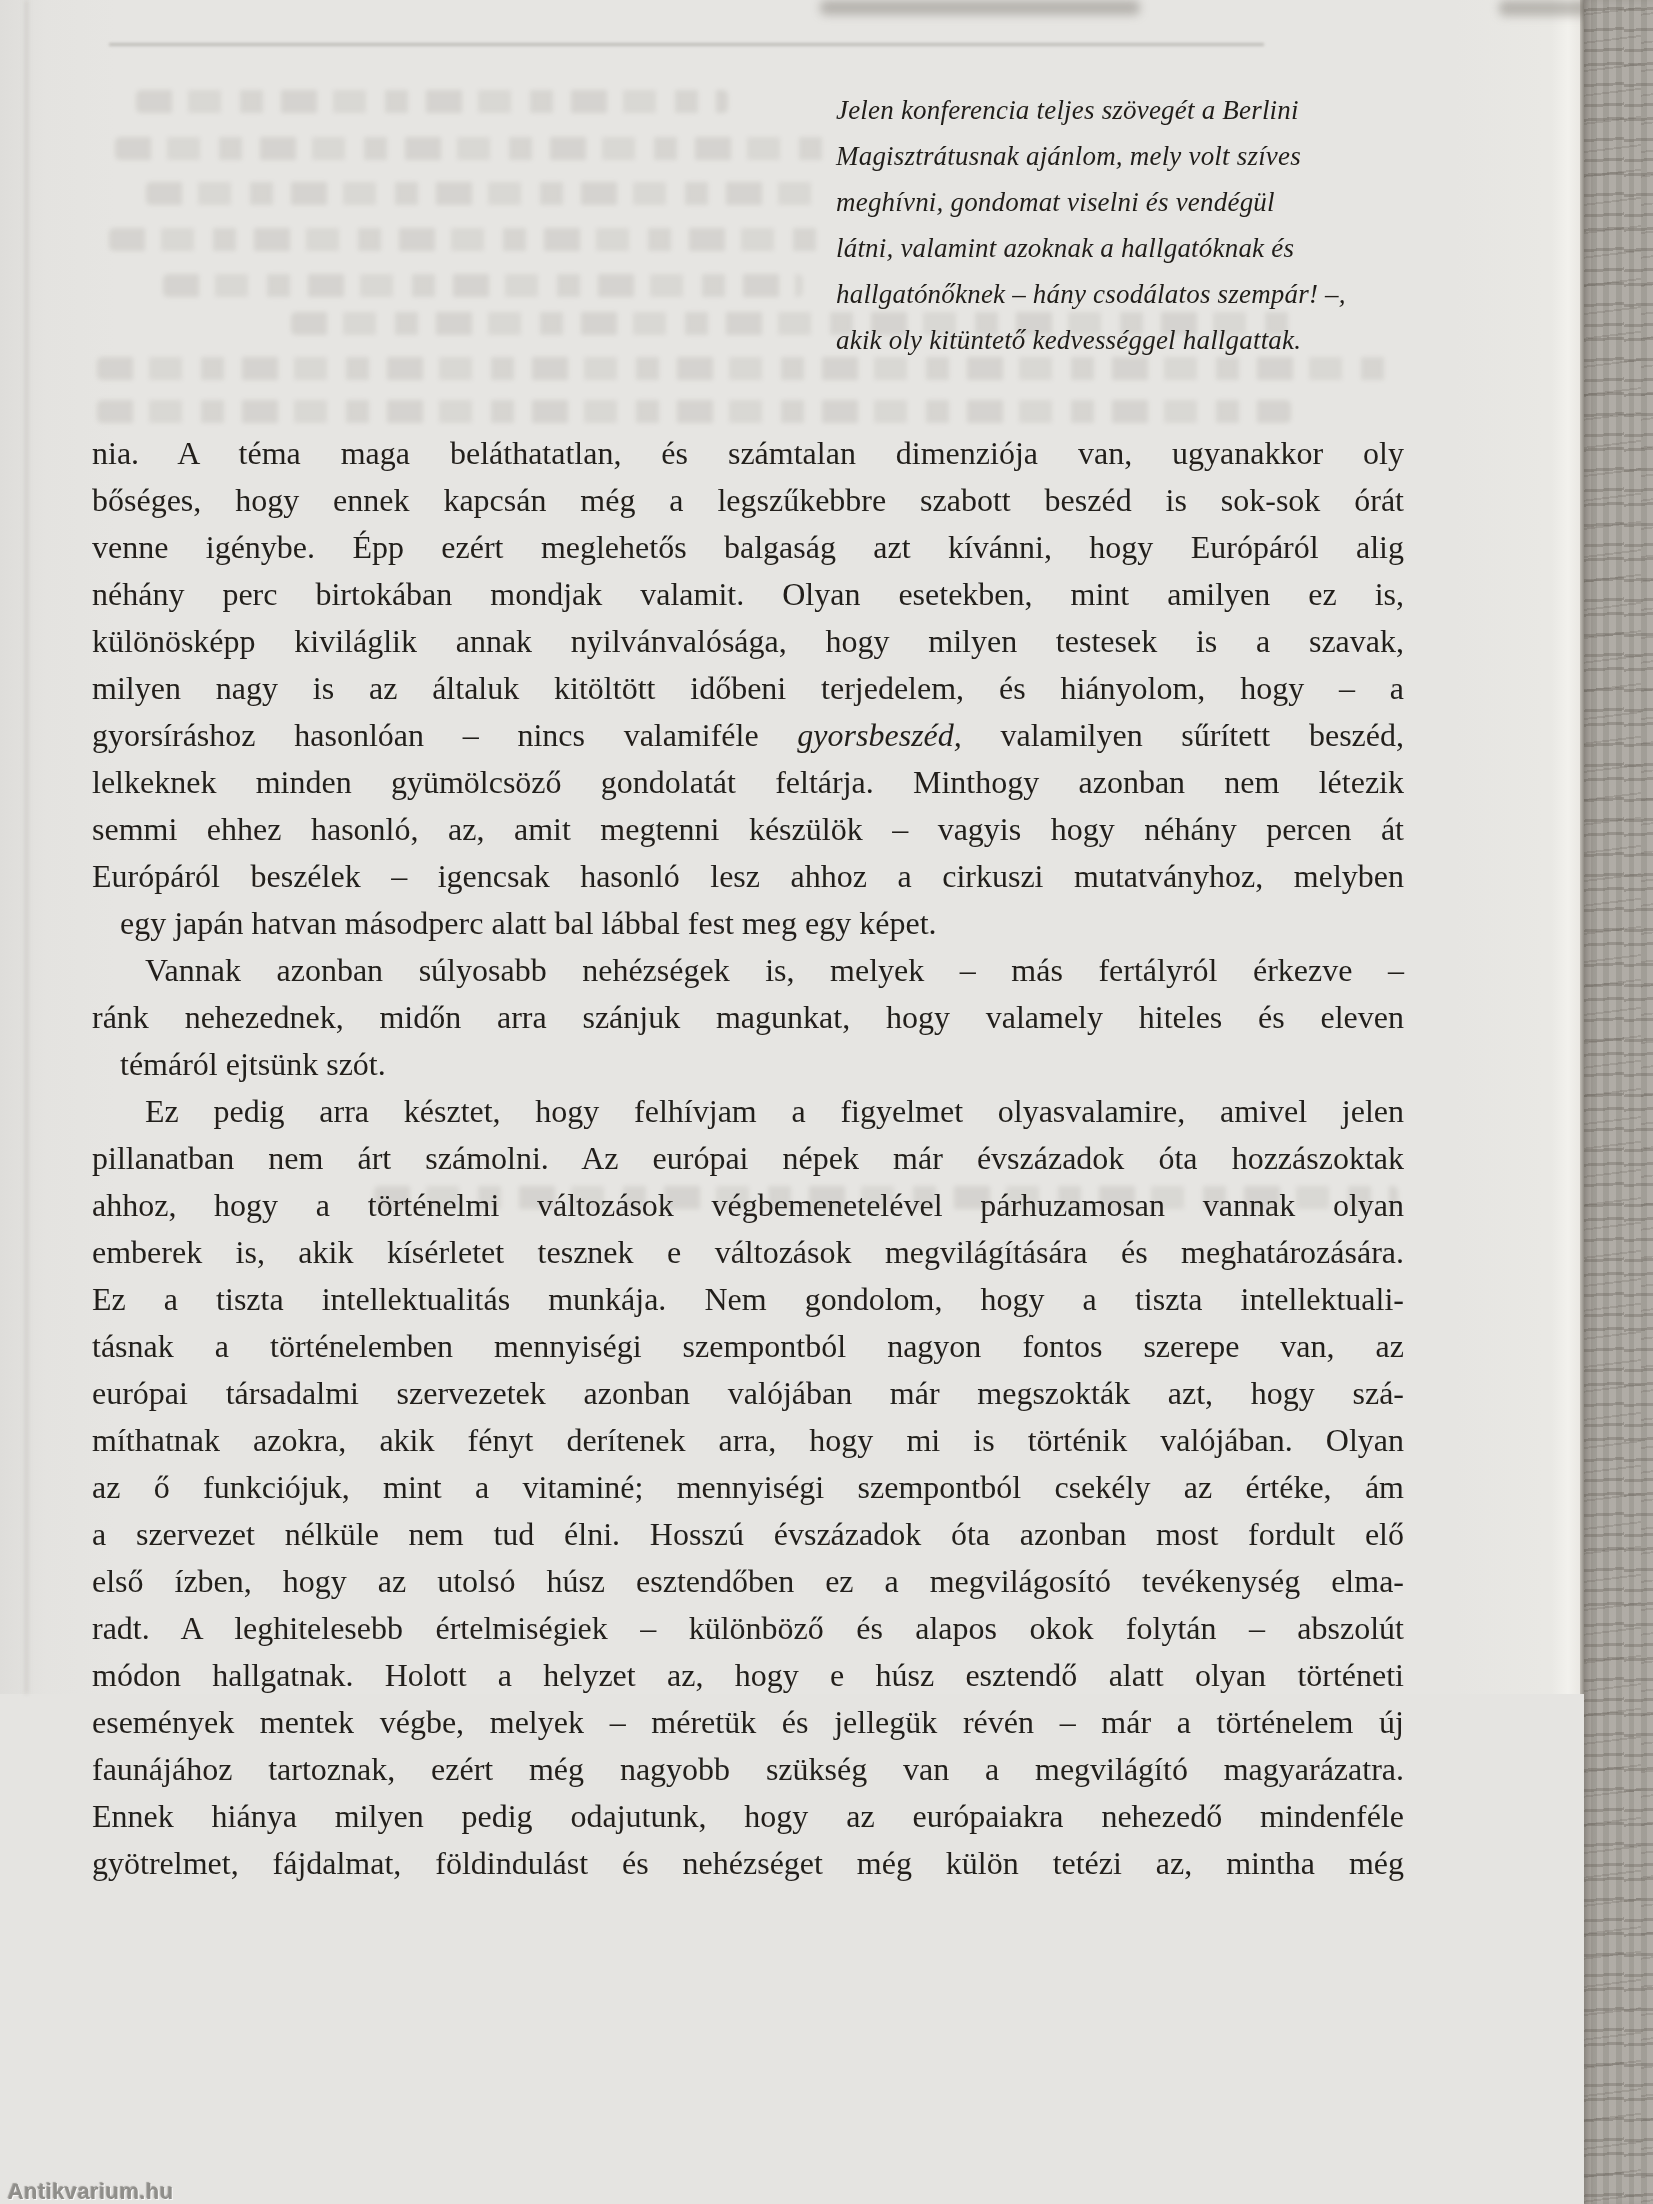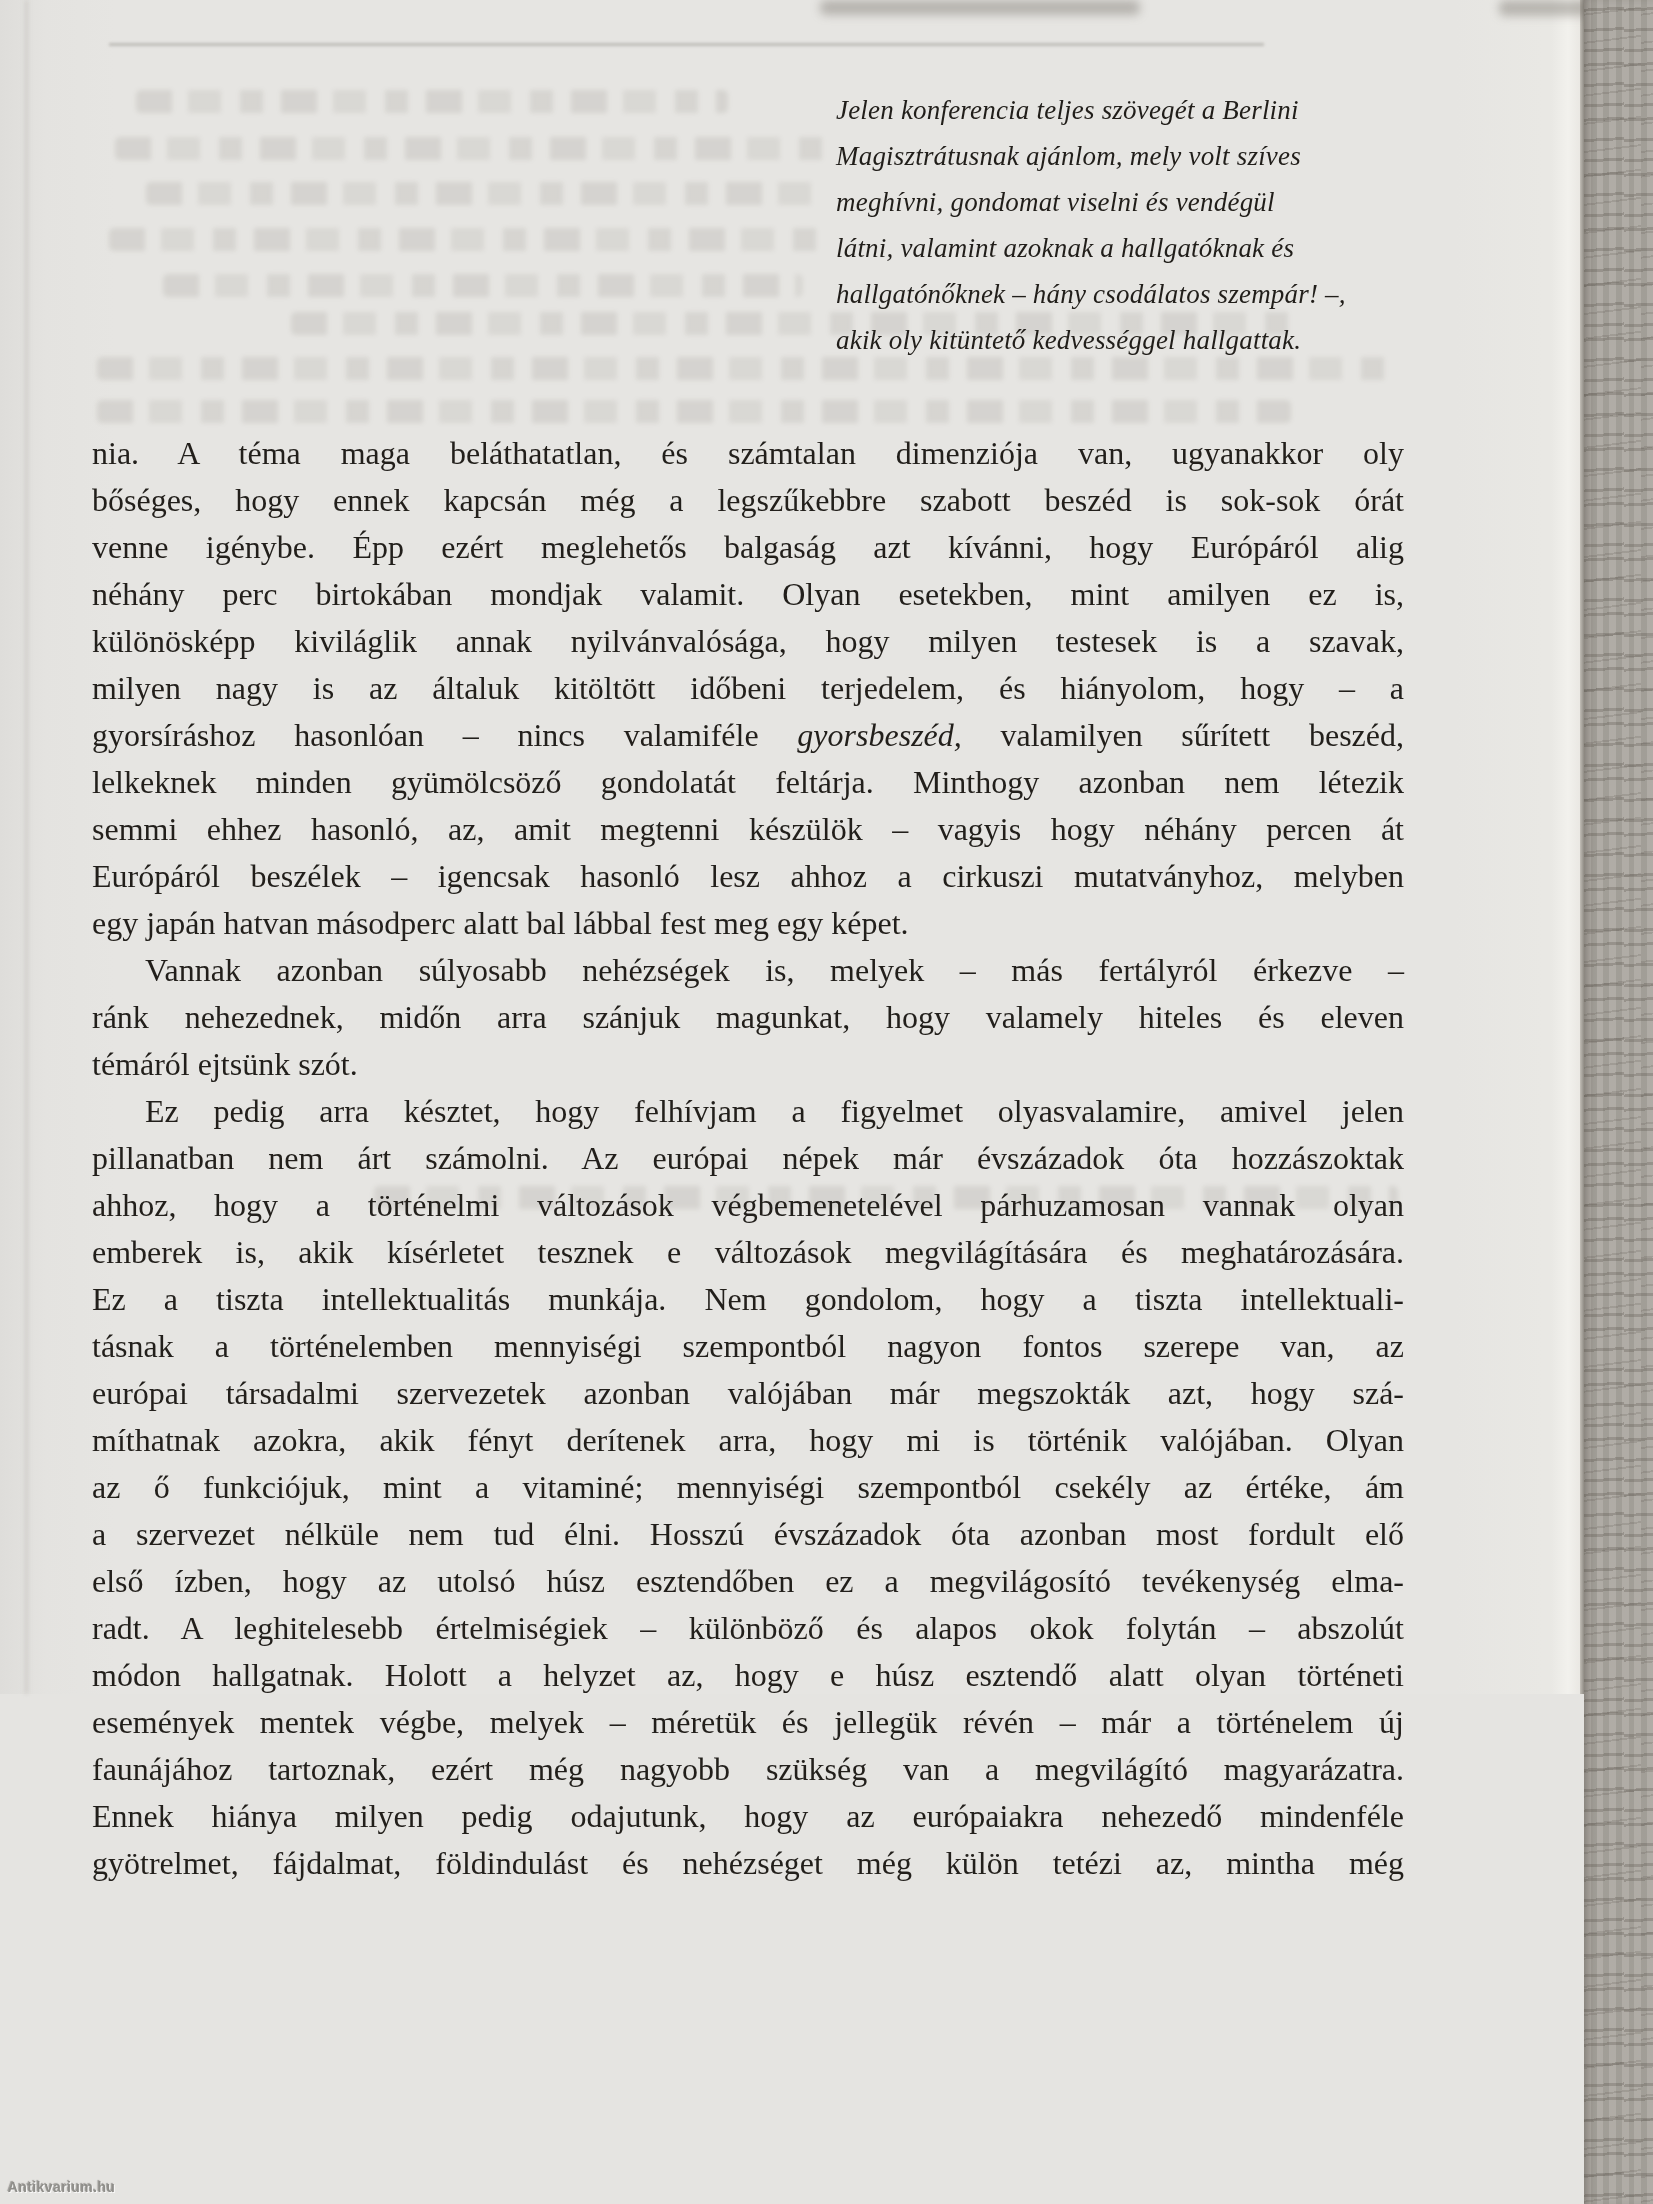--- a/index.html
+++ b/index.html
@@ -58,28 +58,28 @@
   .epigraph{
     position:absolute;left:836px;top:87px;width:573px;z-index:4;
     font-style:italic;font-size:27px;line-height:46px;color:#211e1a;
     letter-spacing:0.2px;
   }
   .body-text{
     position:absolute;left:92px;top:430px;width:1312px;z-index:4;
     font-size:32px;line-height:47px;color:#221f1b;
   }
   .body-text .line{text-align:justify;text-align-last:justify;white-space:normal;}
-  .body-text .line.last{text-align-last:left;}
+  .body-text .line.last{text-align-last:left;margin-left:28px;}
   .body-text .line.indent{text-indent:53px;}
   .body-text em{font-style:italic;}
   
   .watermark{
     position:absolute;left:7.8px;top:2179px;z-index:5;
     font-family:"Liberation Sans", sans-serif;font-weight:bold;
-    font-size:14px;letter-spacing:0.4px;color:#8f8e8a;
+    font-size:22px;letter-spacing:0.4px;color:#8f8e8a;
     text-shadow:1px 1px 0 rgba(255,255,255,.75), -1px -1px 1px rgba(70,68,64,.45);
   }
 </style>
 </head>
 <body>
 
 <div class="page">
   <div class="gutter-crease"></div>
 
   <div class="ghost-blob" style="left:820px;top:0;width:320px;height:14.6px;"></div>

